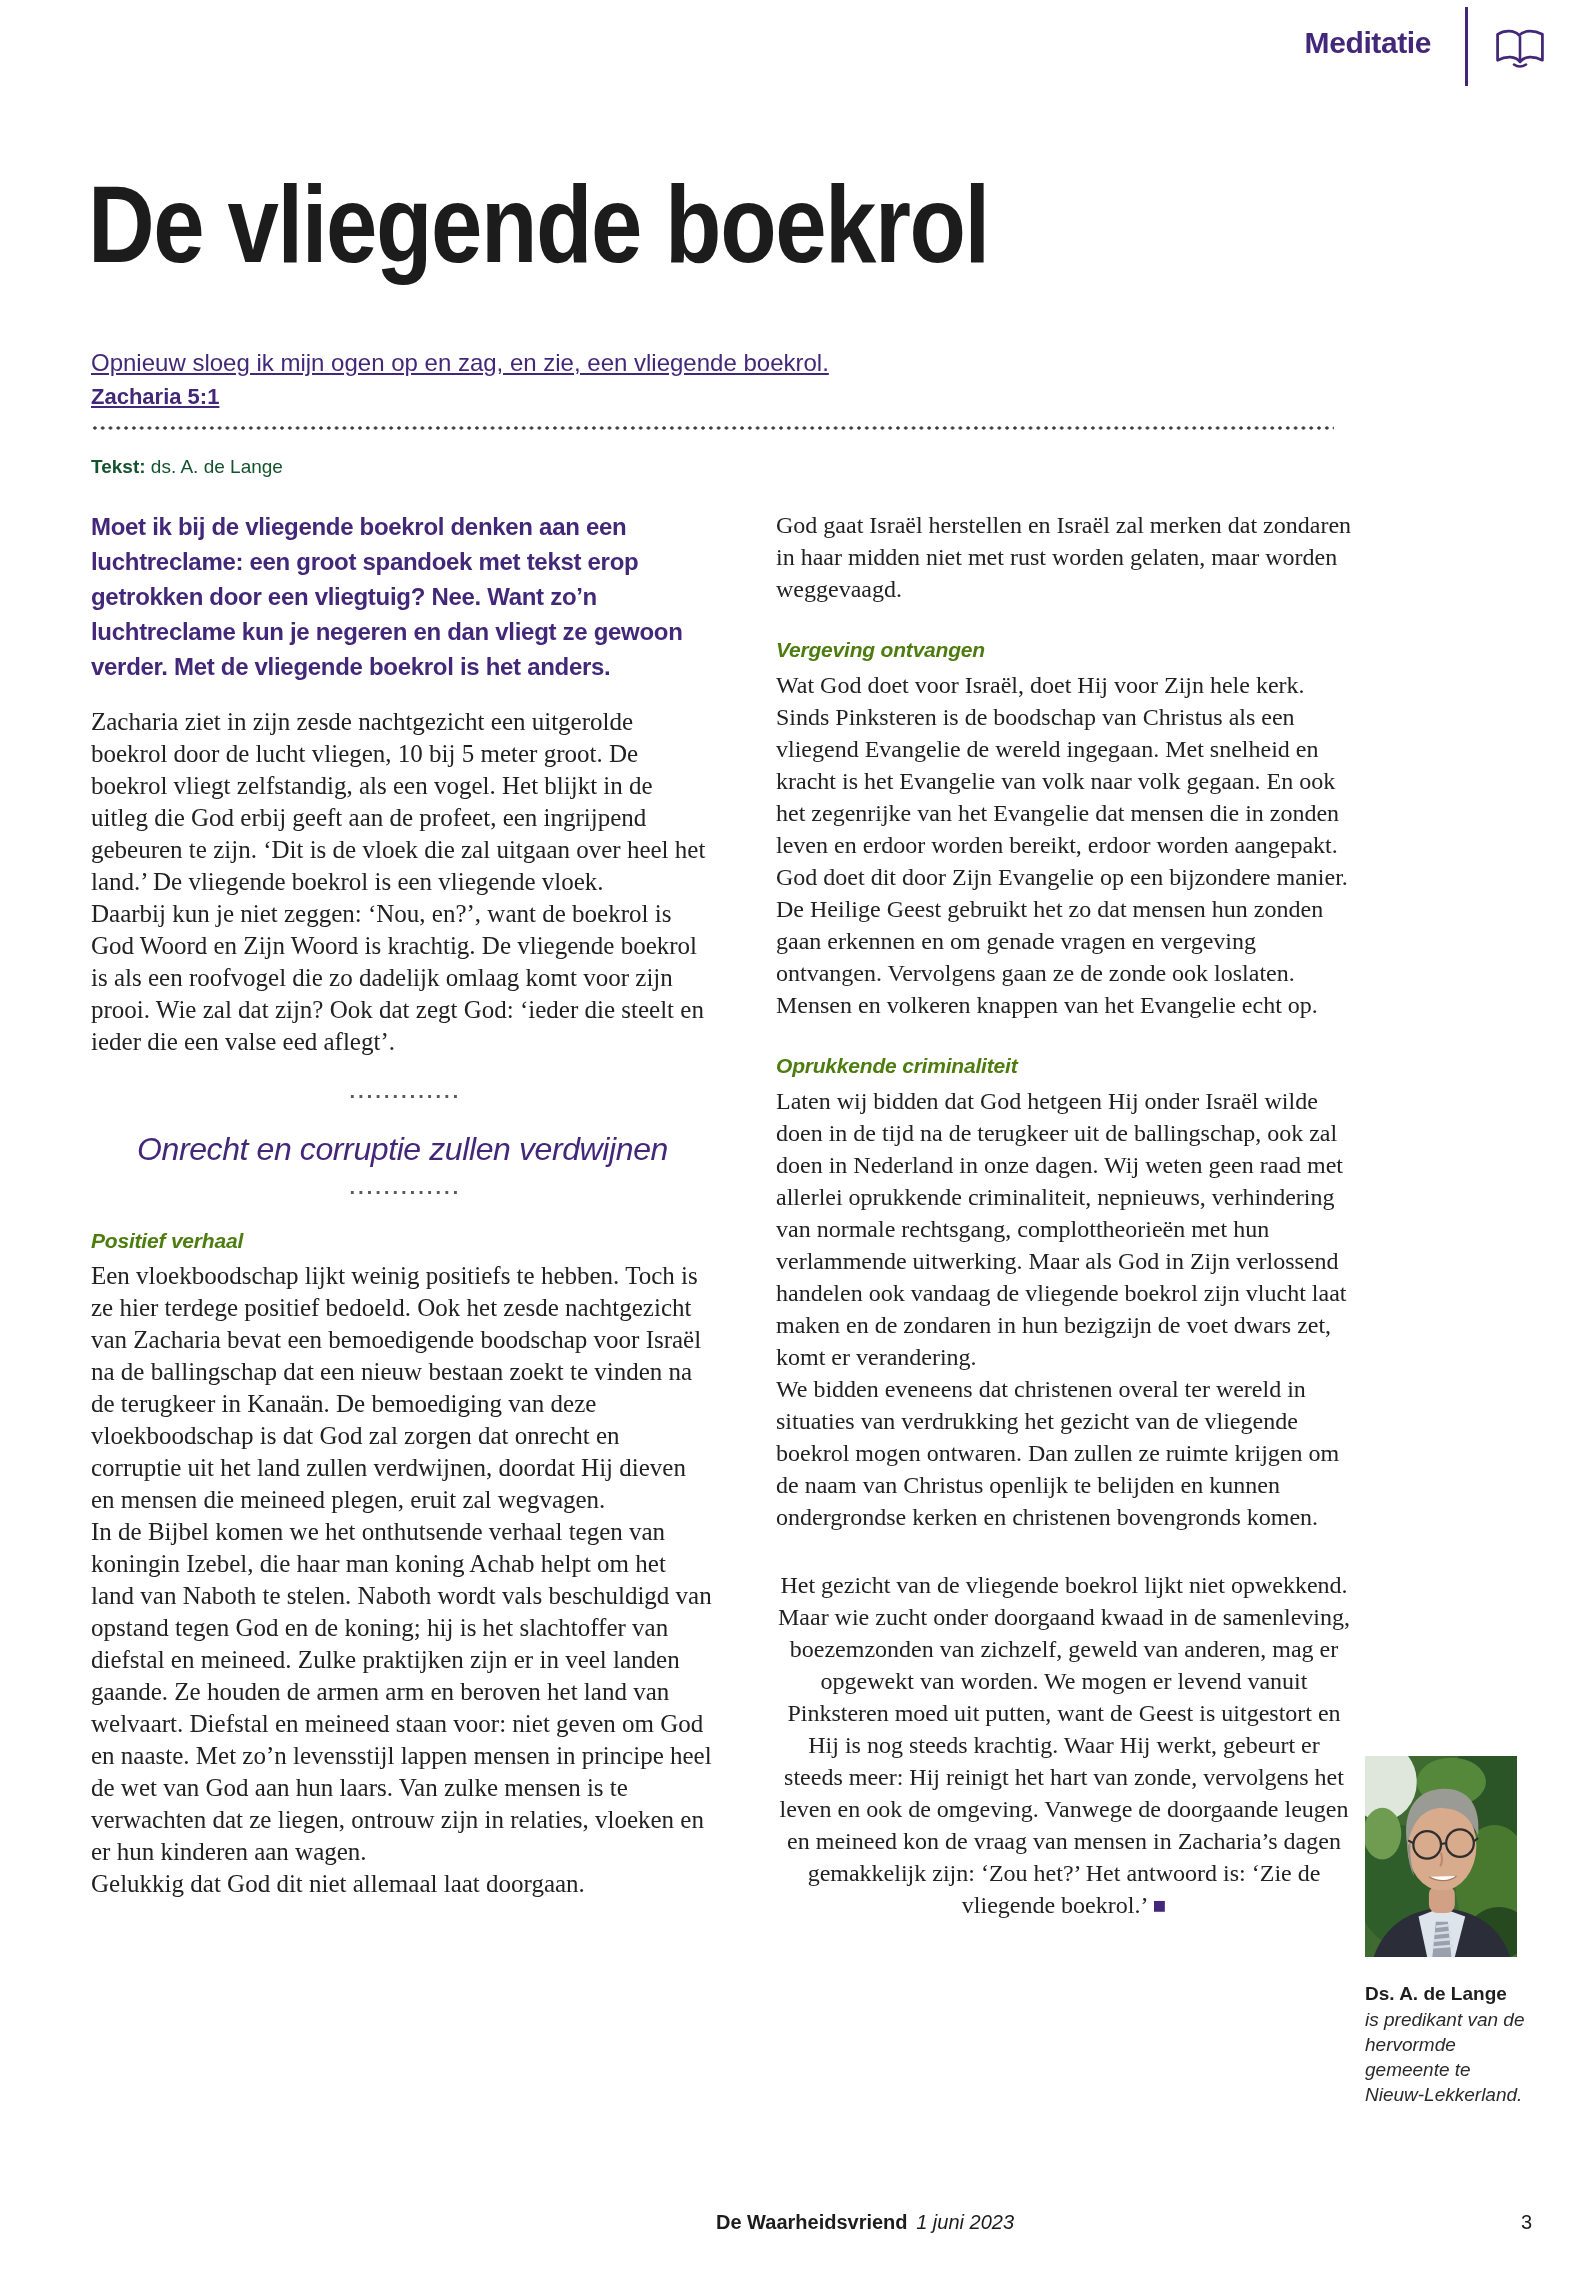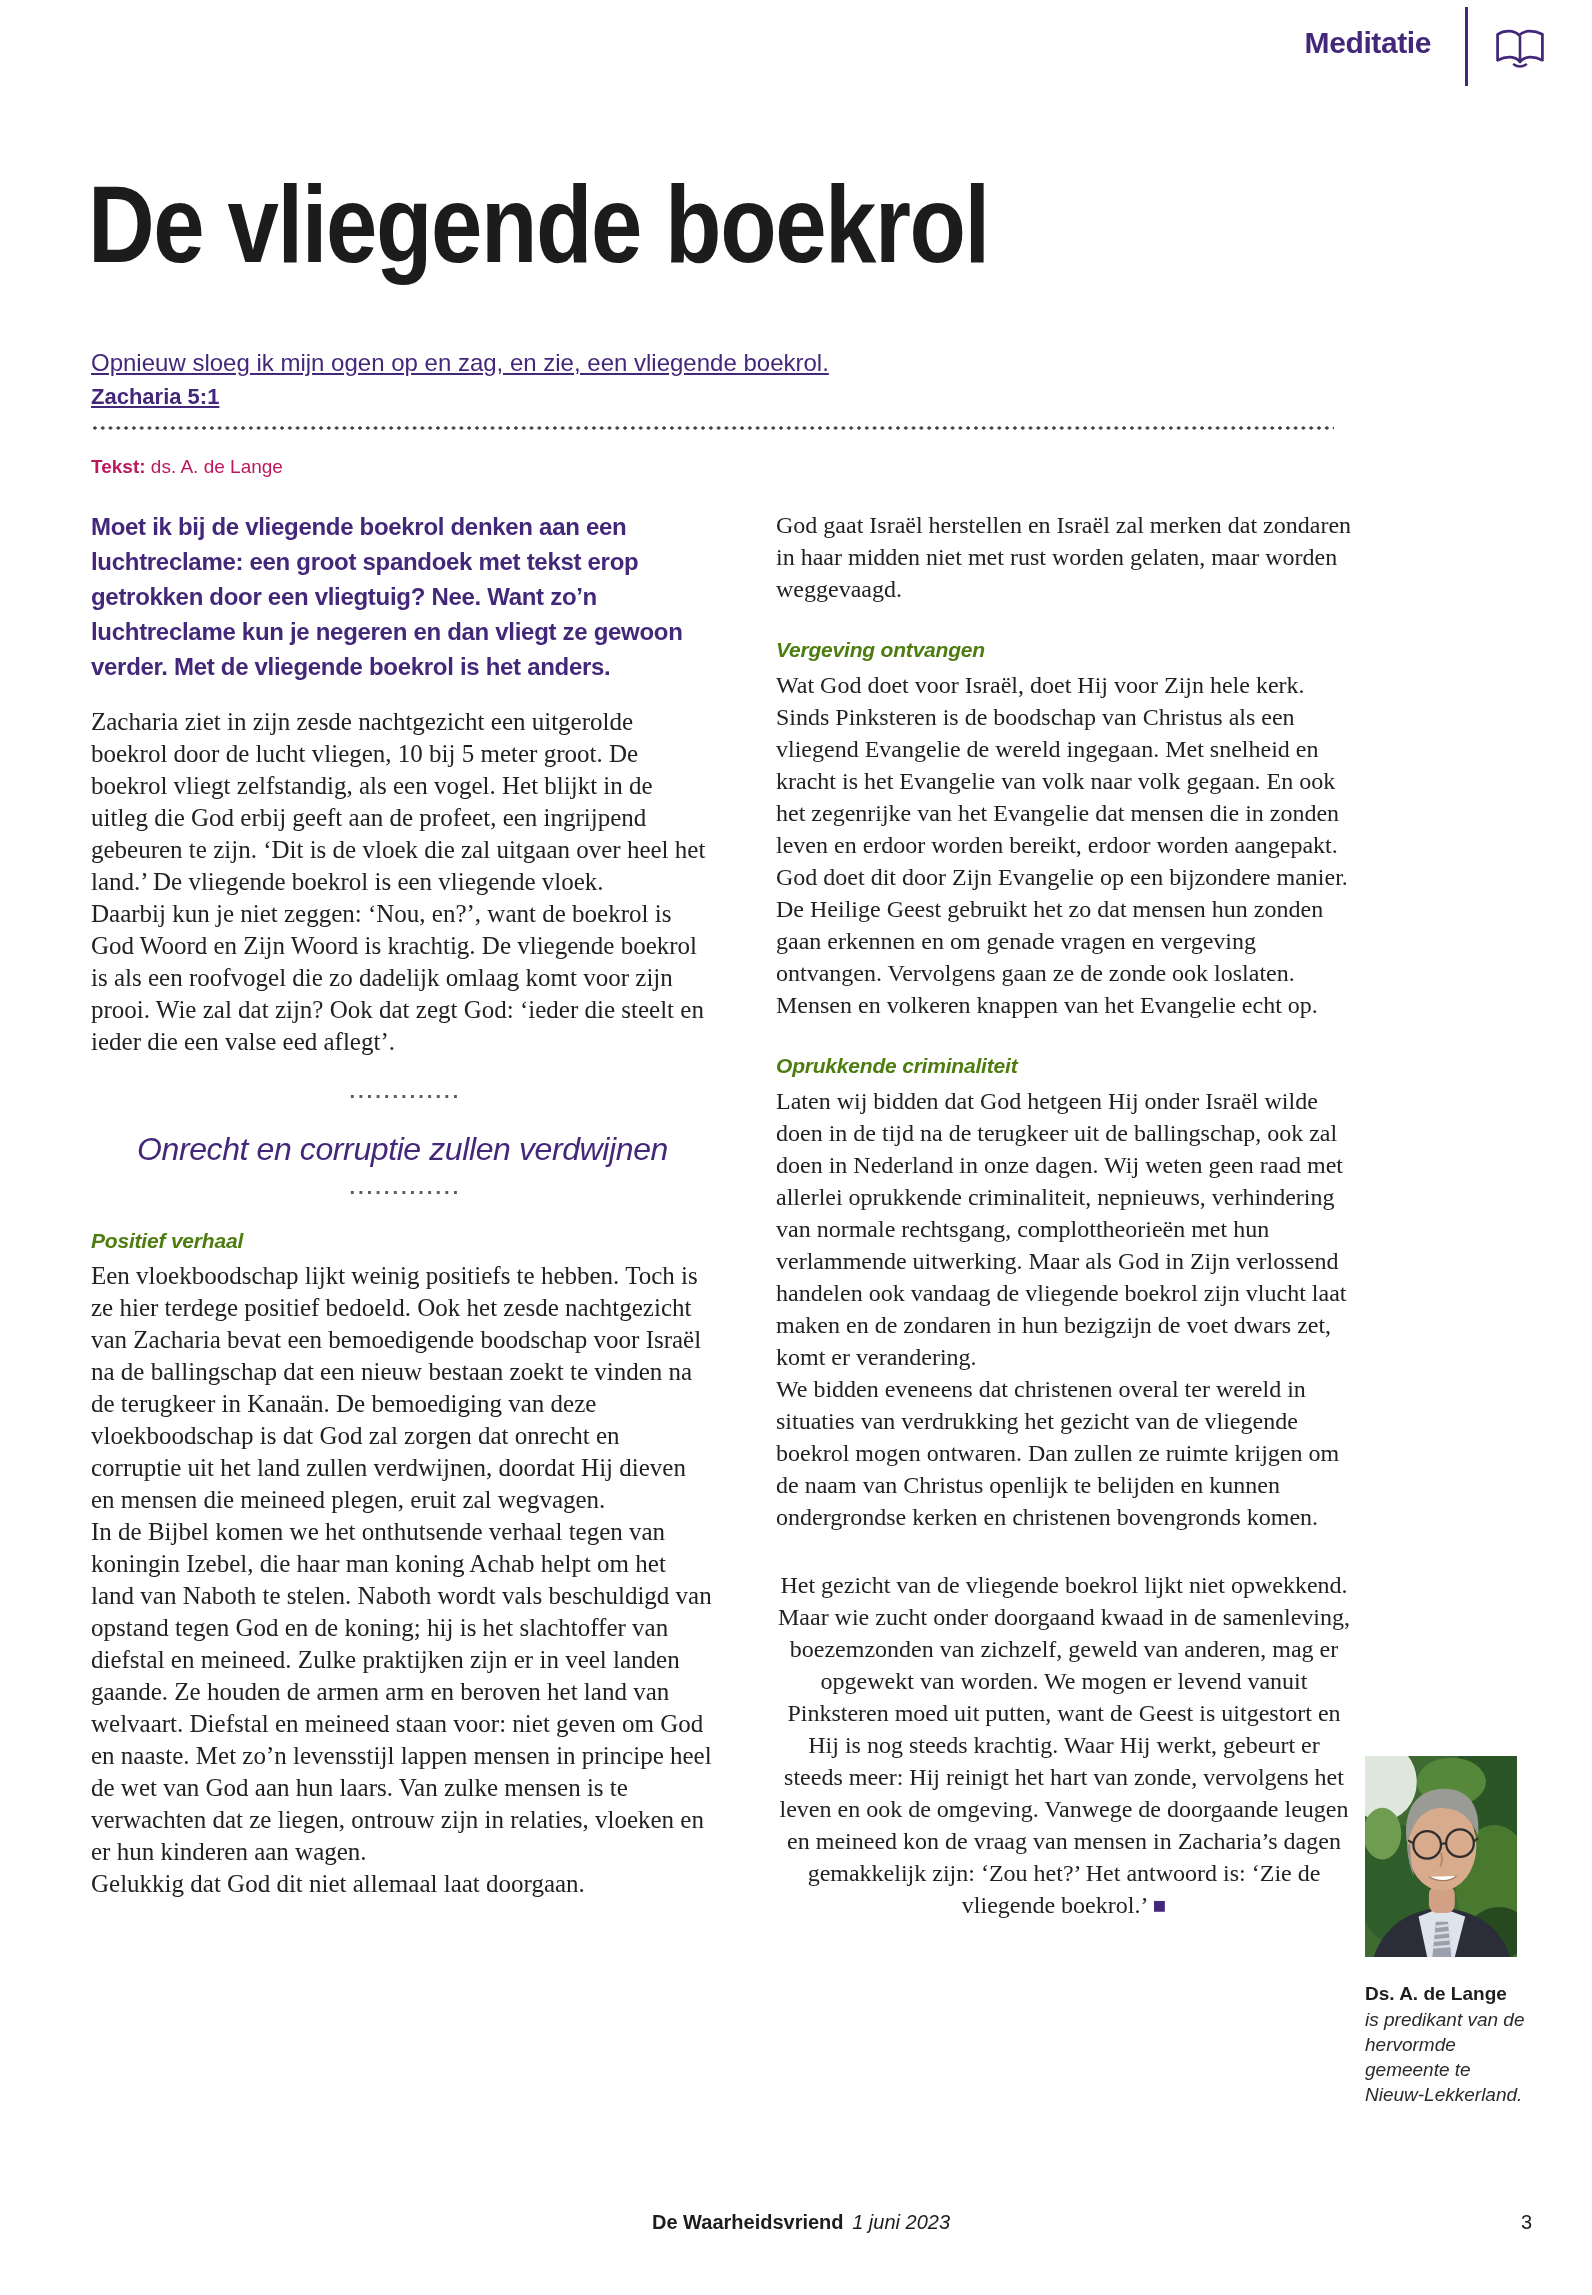--- a/index.html
+++ b/index.html
@@ -20,21 +20,21 @@
 
   
   .verse-block{top:348px;left:91px;width:1243px;color:#43287a;text-decoration:underline;}
   .verse{font-size:24px;line-height:29px;font-weight:400;}
   .verse-ref{font-size:22px;font-weight:700;margin-top:7px;}
 
   .dotted-rule{top:425px;left:91px;width:1243px;height:6px;
     background-image:radial-gradient(circle,#3c3c3c 1.5px,transparent 1.7px);
     background-size:7.8px 6px;background-repeat:repeat-x;background-position:left center;}
 
-  .byline{top:456px;left:91px;font-size:19px;color:#be185d;}
+  .byline{top:456px;left:91px;font-size:19px;color:#14532d;}
   .byline b{font-weight:700;}
 
   
   .columns{top:509px;left:91px;width:1240px;display:flex;gap:62px;align-items:flex-start;}
   .col-left{width:623px;flex:0 0 623px;}
   .col-right{width:576px;flex:0 0 576px;}
 
   .intro{font-size:24px;line-height:35px;font-weight:700;color:#43287a;
          letter-spacing:-0.3px;margin:0 0 22.4px 0;}
 
@@ -54,21 +54,21 @@
 
   .endmark{color:#43287a;font-style:normal;font-size:22.4px;}
 
   
   .author-photo{top:1756px;left:1365px;width:152px;height:201px;display:block;}
   .author-caption{top:1981px;left:1365px;width:164px;}
   .author-name{font-size:19px;font-weight:700;color:#1e1e1e;line-height:26px;}
   .author-desc{font-size:19px;font-style:italic;color:#2a2a2a;line-height:25px;}
 
   
-  .footer{top:2211px;left:652px;font-size:20px;color:#1c1c1c;}
+  .footer{top:2211px;left:716px;font-size:20px;color:#1c1c1c;}
   .footer .mag{font-weight:700;}
   .footer .date{font-style:italic;margin-left:8.6px;}
   .page-num{top:2211px;left:1521px;font-size:20px;color:#1c1c1c;}
 </style>
 </head>
 <body>
 
 <div class="abs kicker">Meditatie</div>
 <div class="abs kicker-divider"></div>
 <svg class="abs book-icon" viewBox="0 0 58 46" fill="none">

